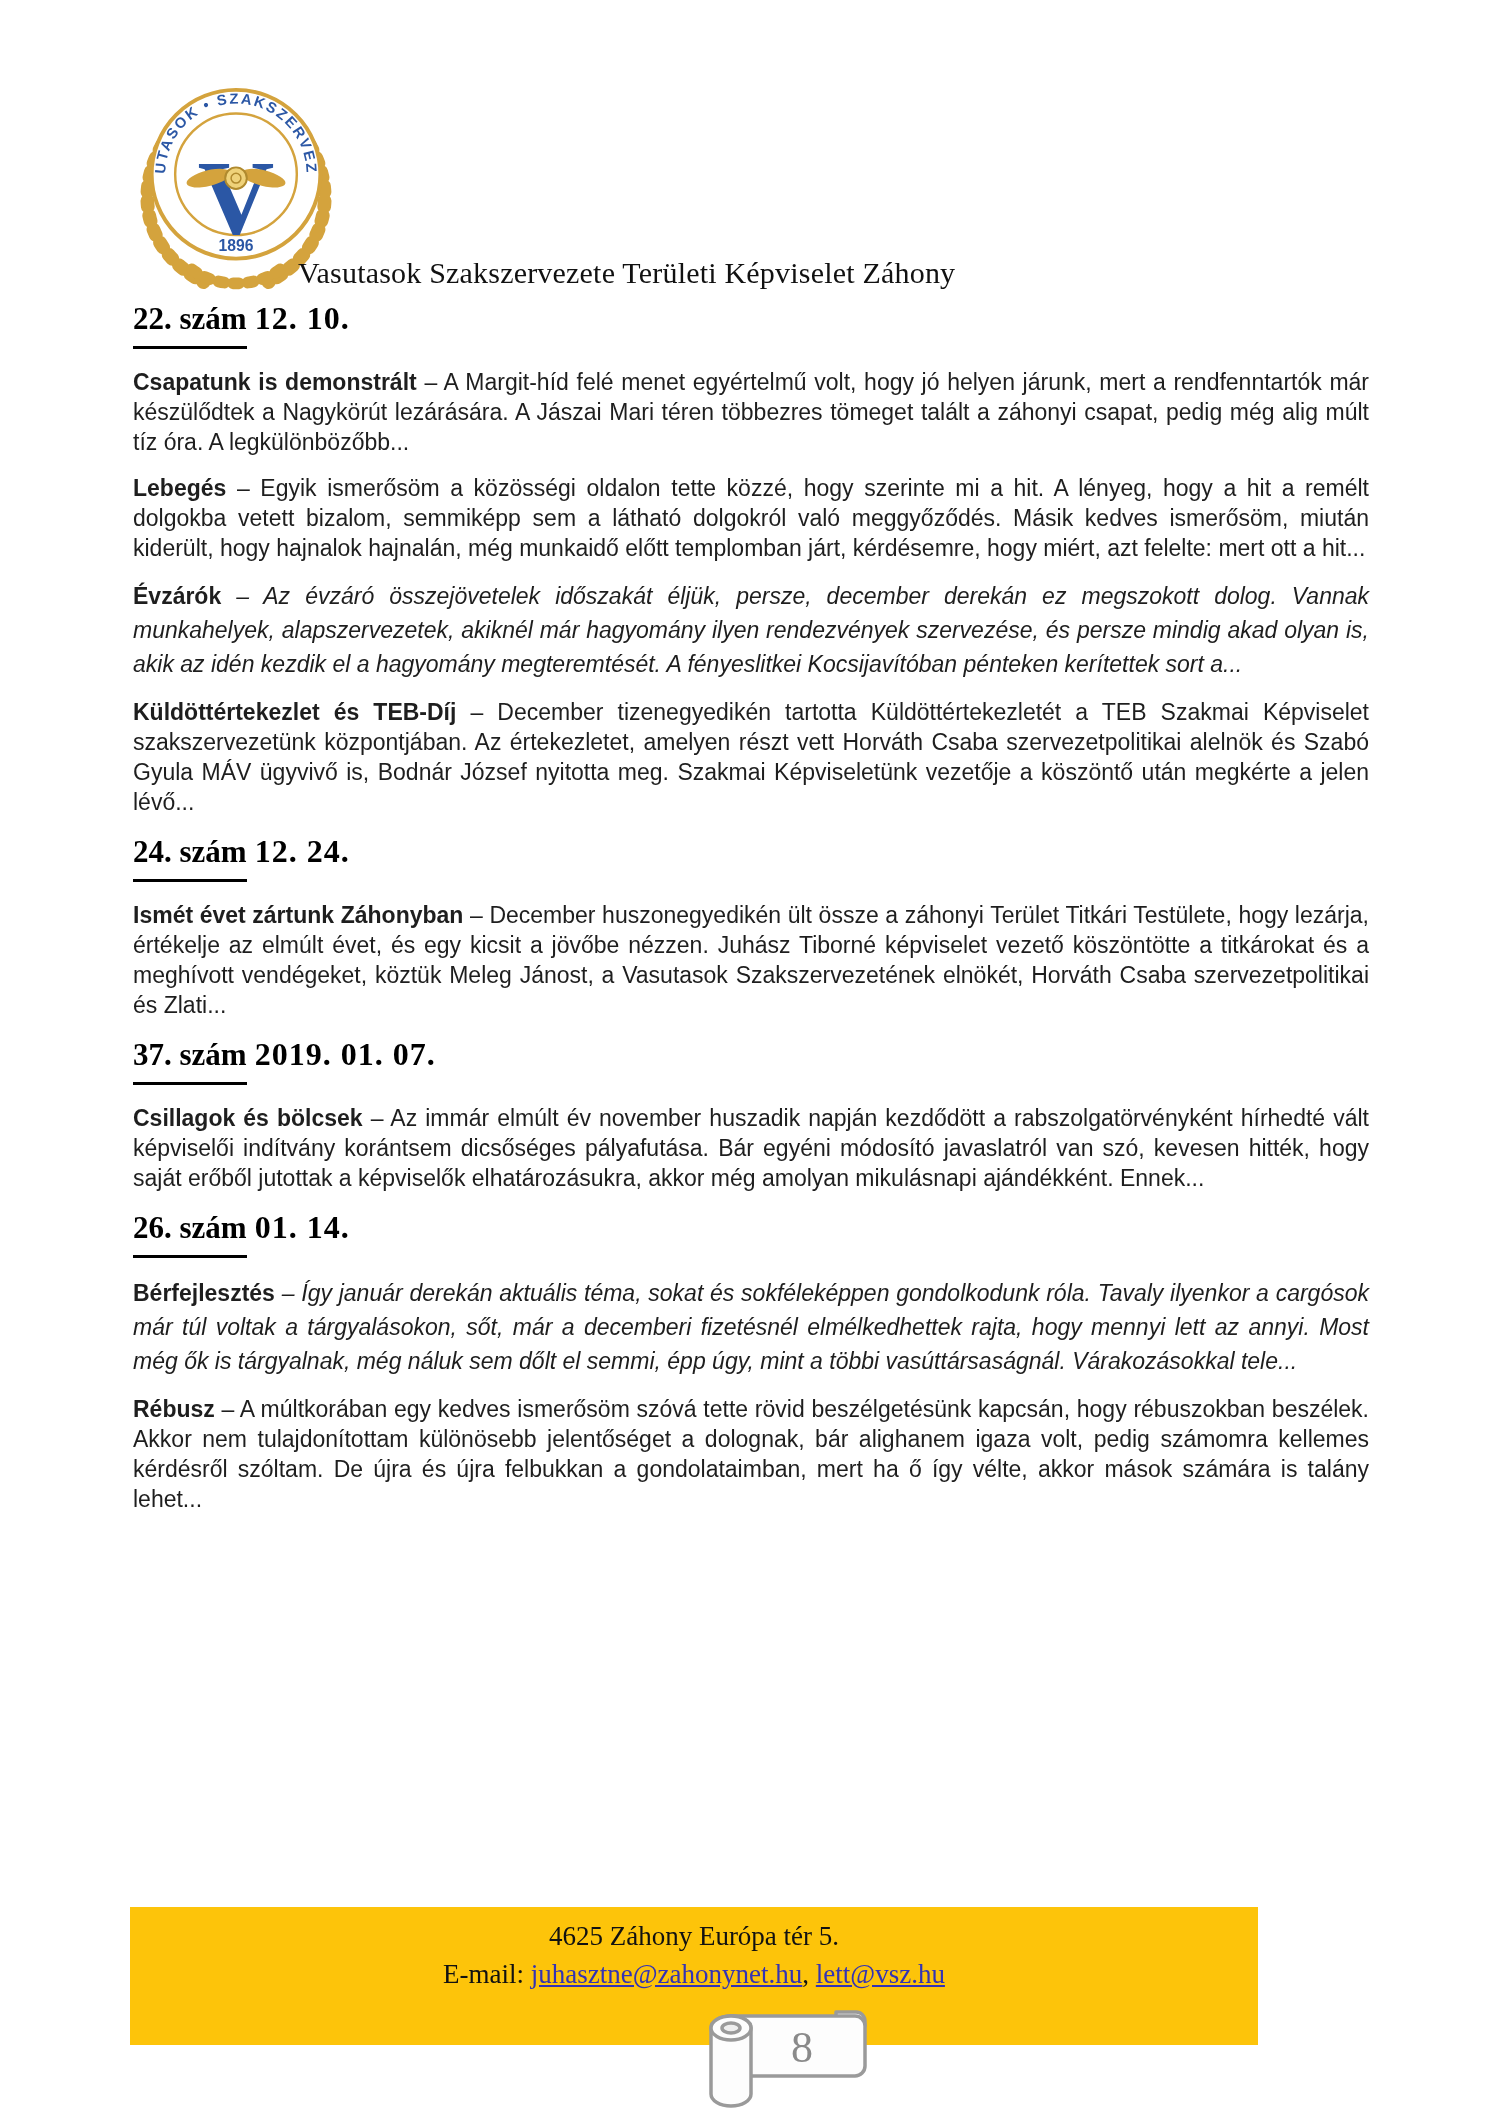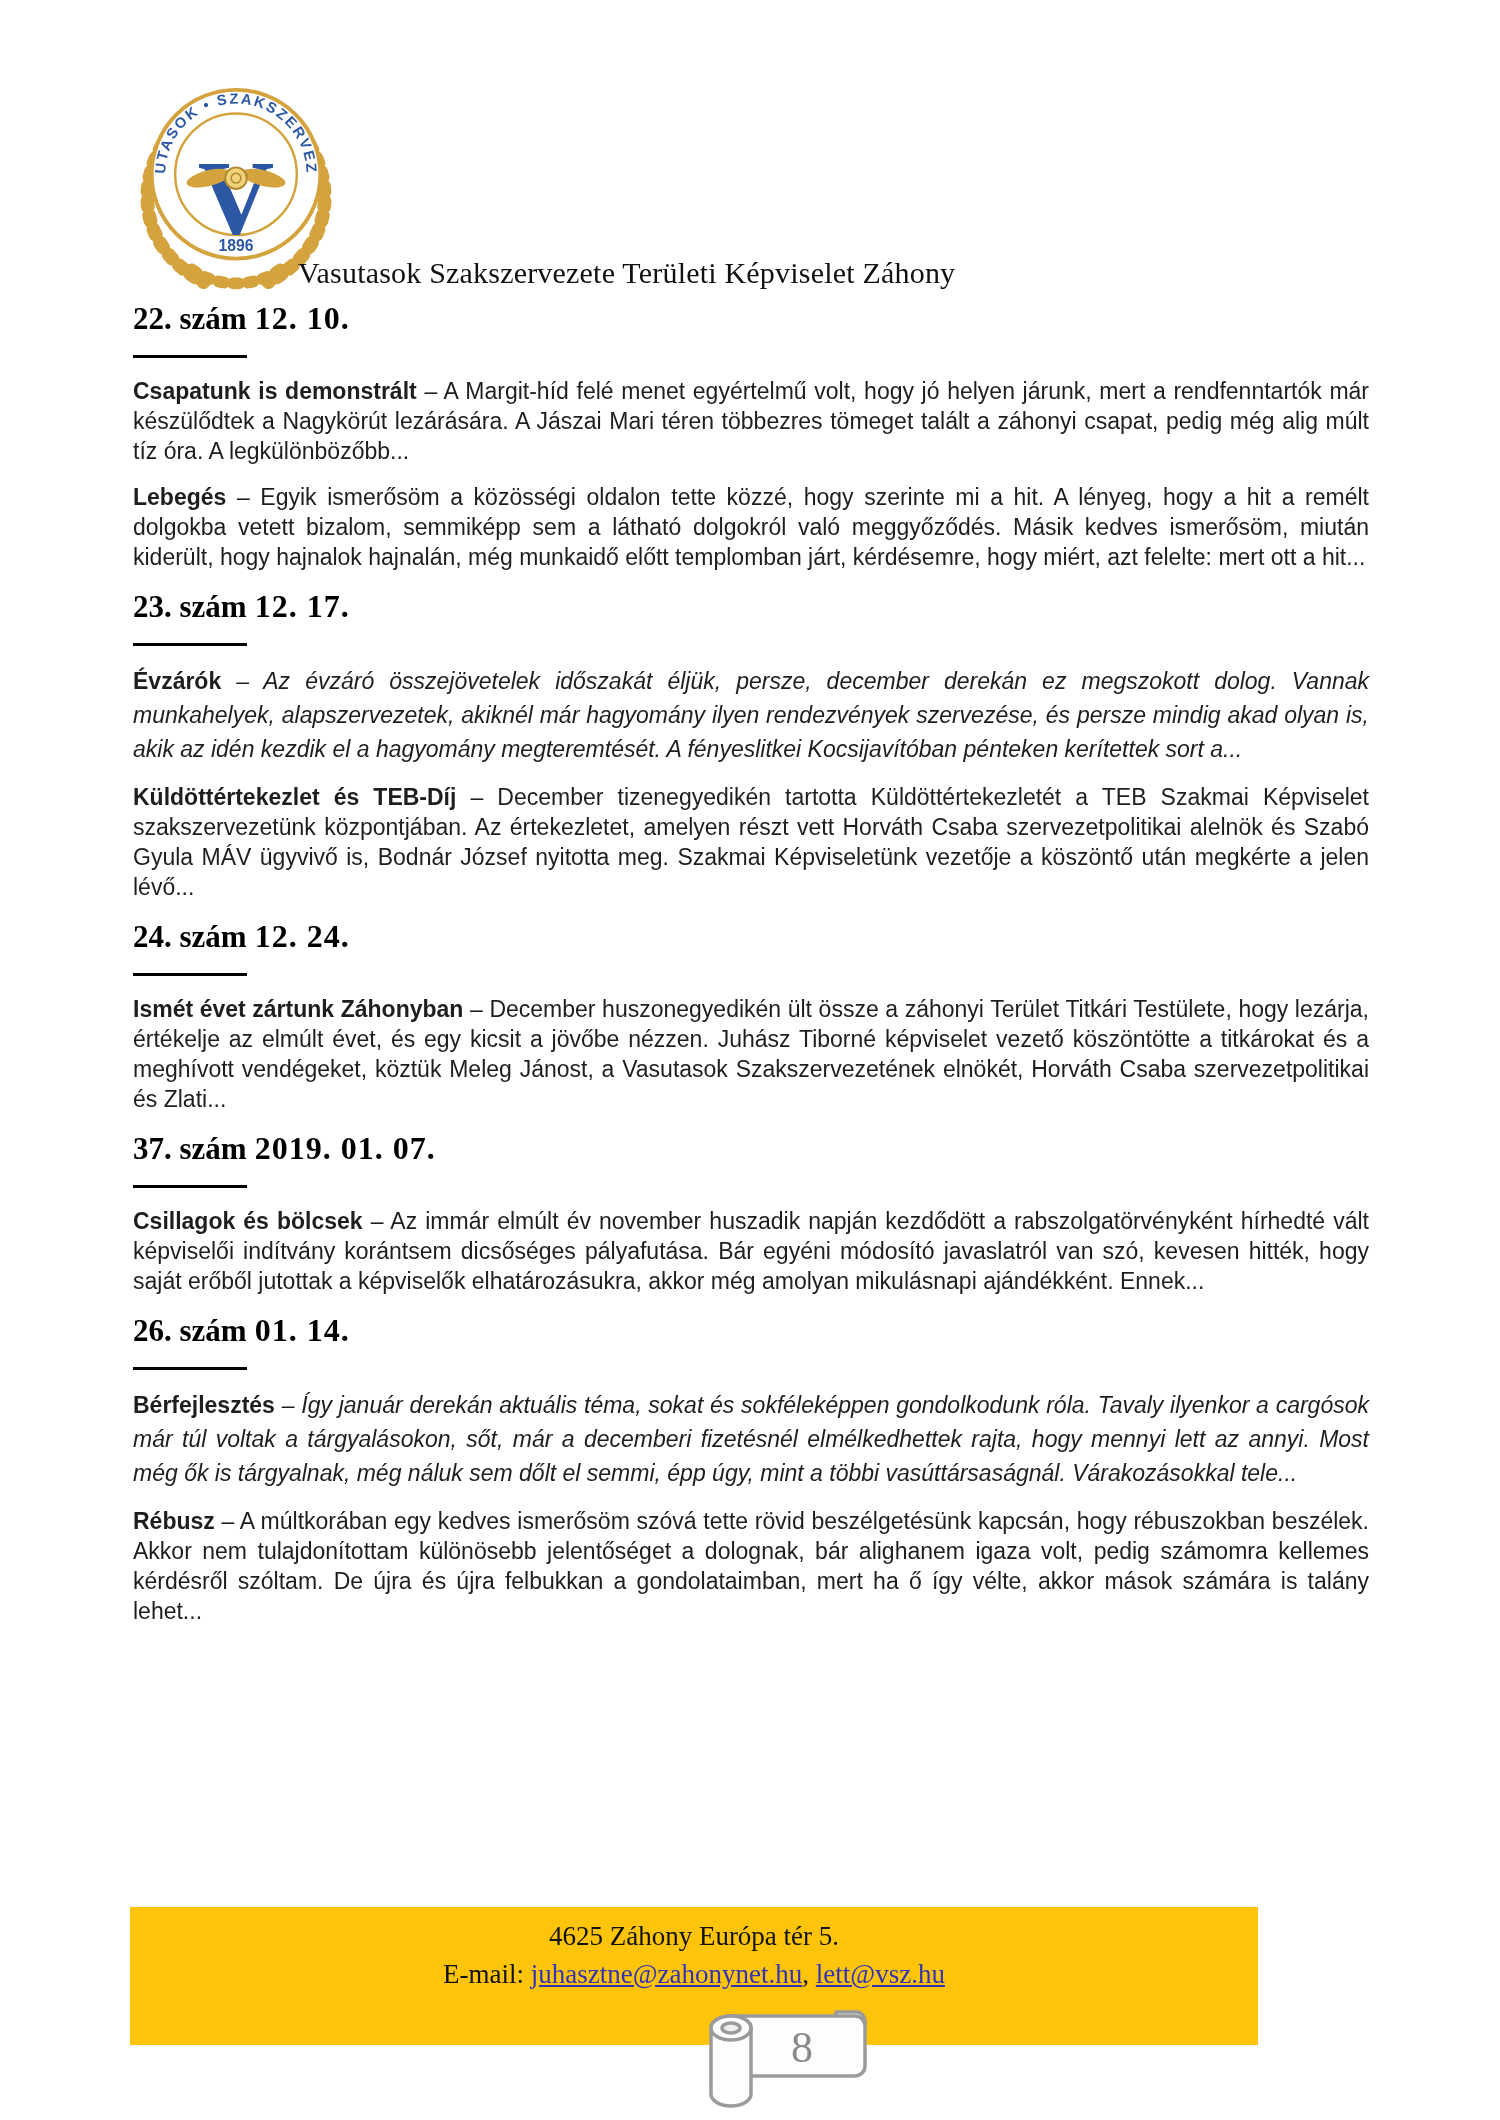--- a/index.html
+++ b/index.html
@@ -14,21 +14,21 @@
     font-family:"Liberation Serif",serif;font-weight:400;font-size:30px;color:#111;
     white-space:nowrap;letter-spacing:.2px;
   }
   
   main{position:absolute;left:133px;top:300px;width:1236px;}
   h2.issue{
     margin:40px 0 18px 0;font-family:"Liberation Serif",serif;color:#000;
     font-size:31px;line-height:36px;font-weight:700;
   }
   h2.issue:first-child{margin-top:0;}
-  h2.issue .num{border-bottom:3px solid #000;padding-bottom:18px;display:inline-block;}
+  h2.issue .num{border-bottom:3px solid #000;padding-bottom:9px;display:inline-block;}
   h2.issue .date{font-size:32px;margin-left:8px;letter-spacing:1px;}
   p.article{
     margin:0 0 16px 0;font-size:23px;line-height:30px;text-align:justify;
   }
   p.article strong{font-weight:700;}
   p.article.italic{line-height:34px;}
   p.article.italic .body{font-style:italic;}
   
   .footer-band{
     position:absolute;left:130px;top:1907px;width:1128px;height:138px;
@@ -76,21 +76,20 @@
 
 <main>
 
   <section>
     <h2 class="issue"><span class="num">22. szám</span><span class="date">12. 10.</span></h2>
     <p class="article"><strong>Csapatunk is demonstrált</strong> <span class="body">– A Margit-híd felé menet egyértelmű volt, hogy jó helyen járunk, mert a rendfenntartók már készülődtek a Nagykörút lezárására. A Jászai Mari téren többezres tömeget talált a záhonyi csapat, pedig még alig múlt tíz óra. A legkülönbözőbb...</span></p>
     <p class="article"><strong>Lebegés</strong> <span class="body">– Egyik ismerősöm a közösségi oldalon tette közzé, hogy szerinte mi a hit. A lényeg, hogy a hit a remélt dolgokba vetett bizalom, semmiképp sem a látható dolgokról való meggyőződés. Másik kedves ismerősöm, miután kiderült, hogy hajnalok hajnalán, még munkaidő előtt templomban járt, kérdésemre, hogy miért, azt felelte: mert ott a hit...</span></p>
   </section>
 
   <section>
-    <h2 class="issue"><span class="num">23. szám</span><span class="date">12. 17.</span></h2>
     <p class="article italic"><strong>Évzárók</strong> <span class="body">– Az évzáró összejövetelek időszakát éljük, persze, december derekán ez megszokott dolog. Vannak munkahelyek, alapszervezetek, akiknél már hagyomány ilyen rendezvények szervezése, és persze mindig akad olyan is, akik az idén kezdik el a hagyomány megteremtését. A fényeslitkei Kocsijavítóban pénteken kerítettek sort a...</span></p>
     <p class="article"><strong>Küldöttértekezlet és TEB-Díj</strong> <span class="body">– December tizenegyedikén tartotta Küldöttértekezletét a TEB Szakmai Képviselet szakszervezetünk központjában. Az értekezletet, amelyen részt vett Horváth Csaba szervezetpolitikai alelnök és Szabó Gyula MÁV ügyvivő is, Bodnár József nyitotta meg. Szakmai Képviseletünk vezetője a köszöntő után megkérte a jelen lévő...</span></p>
   </section>
 
   <section>
     <h2 class="issue"><span class="num">24. szám</span><span class="date">12. 24.</span></h2>
     <p class="article"><strong>Ismét évet zártunk Záhonyban</strong> <span class="body">– December huszonegyedikén ült össze a záhonyi Terület Titkári Testülete, hogy lezárja, értékelje az elmúlt évet, és egy kicsit a jövőbe nézzen. Juhász Tiborné képviselet vezető köszöntötte a titkárokat és a meghívott vendégeket, köztük Meleg Jánost, a Vasutasok Szakszervezetének elnökét, Horváth Csaba szervezetpolitikai és Zlati...</span></p>
   </section>
 
   <section>

